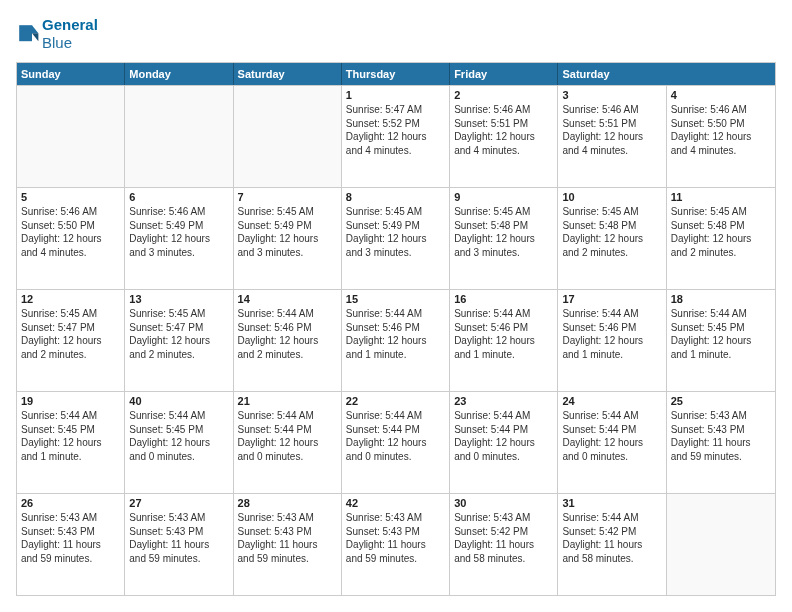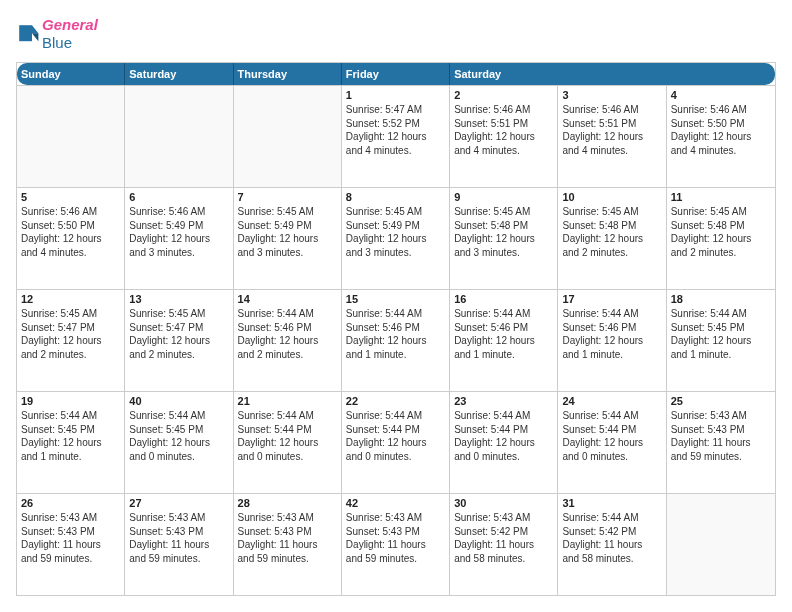--- a/index.html
+++ b/index.html
@@ -47,21 +47,20 @@
     .calendar {
       flex: 1;
       display: flex;
       flex-direction: column;
       border: 1px solid #ccc;
     }
     .cal-header-row {
       display: grid;
       grid-template-columns: repeat(7, 1fr);
       background: #2471a3;
-      border-radius: 10px;
     }
     .cal-header-cell {
       color: #fff;
       font-size: 11px;
       font-weight: bold;
       padding: 5px 4px;
       text-align: left;
       border-right: 1px solid #1a5276;
     }
     .cal-header-cell:last-child { border-right: none; }
@@ -103,33 +102,34 @@
 
 <div class="page">
   <div class="header">
     <div class="logo">
       <svg class="logo-icon" viewBox="0 0 30 30">
         <polygon points="20,4 28,14 20,14" fill="#2471a3"></polygon>
         <polygon points="20,14 28,14 28,24" fill="#1a5276"></polygon>
         <rect x="4" y="4" width="16" height="20" fill="#2471a3"></rect>
       </svg>
       <div>
-        <div style="font-size:15px;font-weight:bold;color:#ec4899;line-height:1.2;font-style:italic;">General</div>
+        <div style="font-size:15px;font-weight:bold;color:#0369a1;line-height:1.2;">General</div>
         <div style="font-size:15px;font-weight:normal;color:#2471a3;line-height:1.2;">Blue</div>
       </div>
     </div>
     <div class="title-area">
       <div class="month-title"></div>
       <div class="location"></div>
     </div>
   </div>
 
   <div class="calendar">
     <div class="cal-header-row">
     <div class="cal-header-cell">Sunday</div>
+        <div class="cal-header-cell">Monday</div>
         <div class="cal-header-cell">Saturday</div>
         <div class="cal-header-cell">Thursday</div>
         <div class="cal-header-cell">Friday</div>
         <div class="cal-header-cell">Saturday</div>
       </div>
     <div class="cal-body">
     <div class="cal-row">
           <div class="cal-cell empty"></div>
           <div class="cal-cell empty"></div>
           <div class="cal-cell empty"></div>

